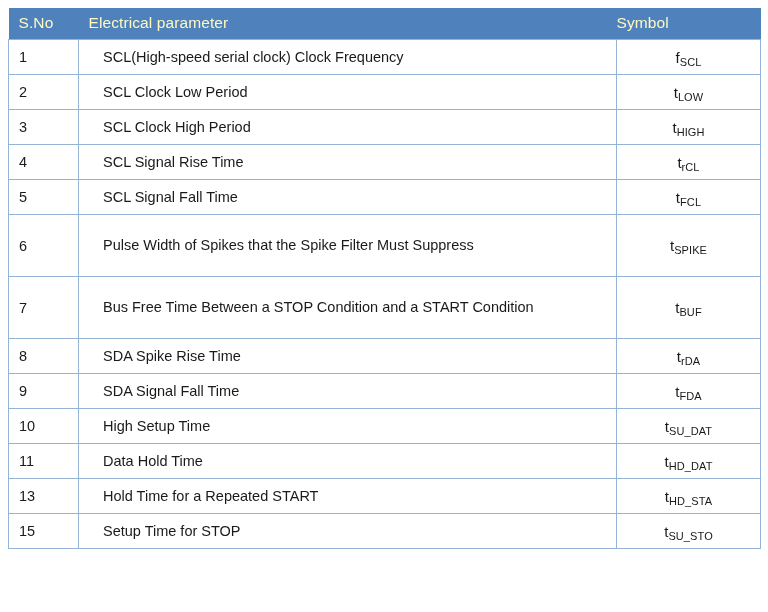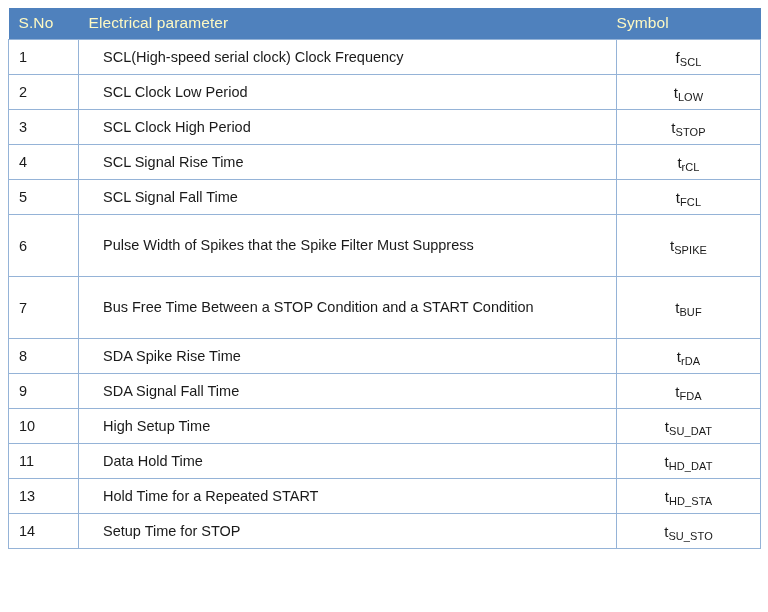--- a/index.html
+++ b/index.html
@@ -142,21 +142,21 @@
             <td class="cell sym"><span>f</span><sub>SCL</sub></td>
           </tr>
           <tr>
             <td class="cell sno">2</td>
             <td class="cell param">SCL Clock Low Period</td>
             <td class="cell sym"><span>t</span><sub>LOW</sub></td>
           </tr>
           <tr>
             <td class="cell sno">3</td>
             <td class="cell param">SCL Clock High Period</td>
-            <td class="cell sym"><span>t</span><sub>STOP</sub></td>
+            <td class="cell sym"><span>t</span><sub>HIGH</sub></td>
           </tr>
           <tr>
             <td class="cell sno">4</td>
             <td class="cell param">SCL Signal Rise Time</td>
             <td class="cell sym"><span>t</span><sub>rCL</sub></td>
           </tr>
           <tr>
             <td class="cell sno">5</td>
             <td class="cell param">SCL Signal Fall Time</td>
             <td class="cell sym"><span>t</span><sub>FCL</sub></td>
@@ -190,21 +190,21 @@
             <td class="cell sno">11</td>
             <td class="cell param">Data Hold Time</td>
             <td class="cell sym"><span>t</span><sub>HD_DAT</sub></td>
           </tr>
           <tr>
             <td class="cell sno">13</td>
             <td class="cell param">Hold Time for a Repeated START</td>
             <td class="cell sym"><span>t</span><sub>HD_STA</sub></td>
           </tr>
           <tr>
-            <td class="cell sno">14</td>
+            <td class="cell sno">15</td>
             <td class="cell param">Setup Time for STOP</td>
             <td class="cell sym"><span>t</span><sub>SU_STO</sub></td>
           </tr>
         </tbody>
     </table>
   </div>
 
 
 </div>
 

